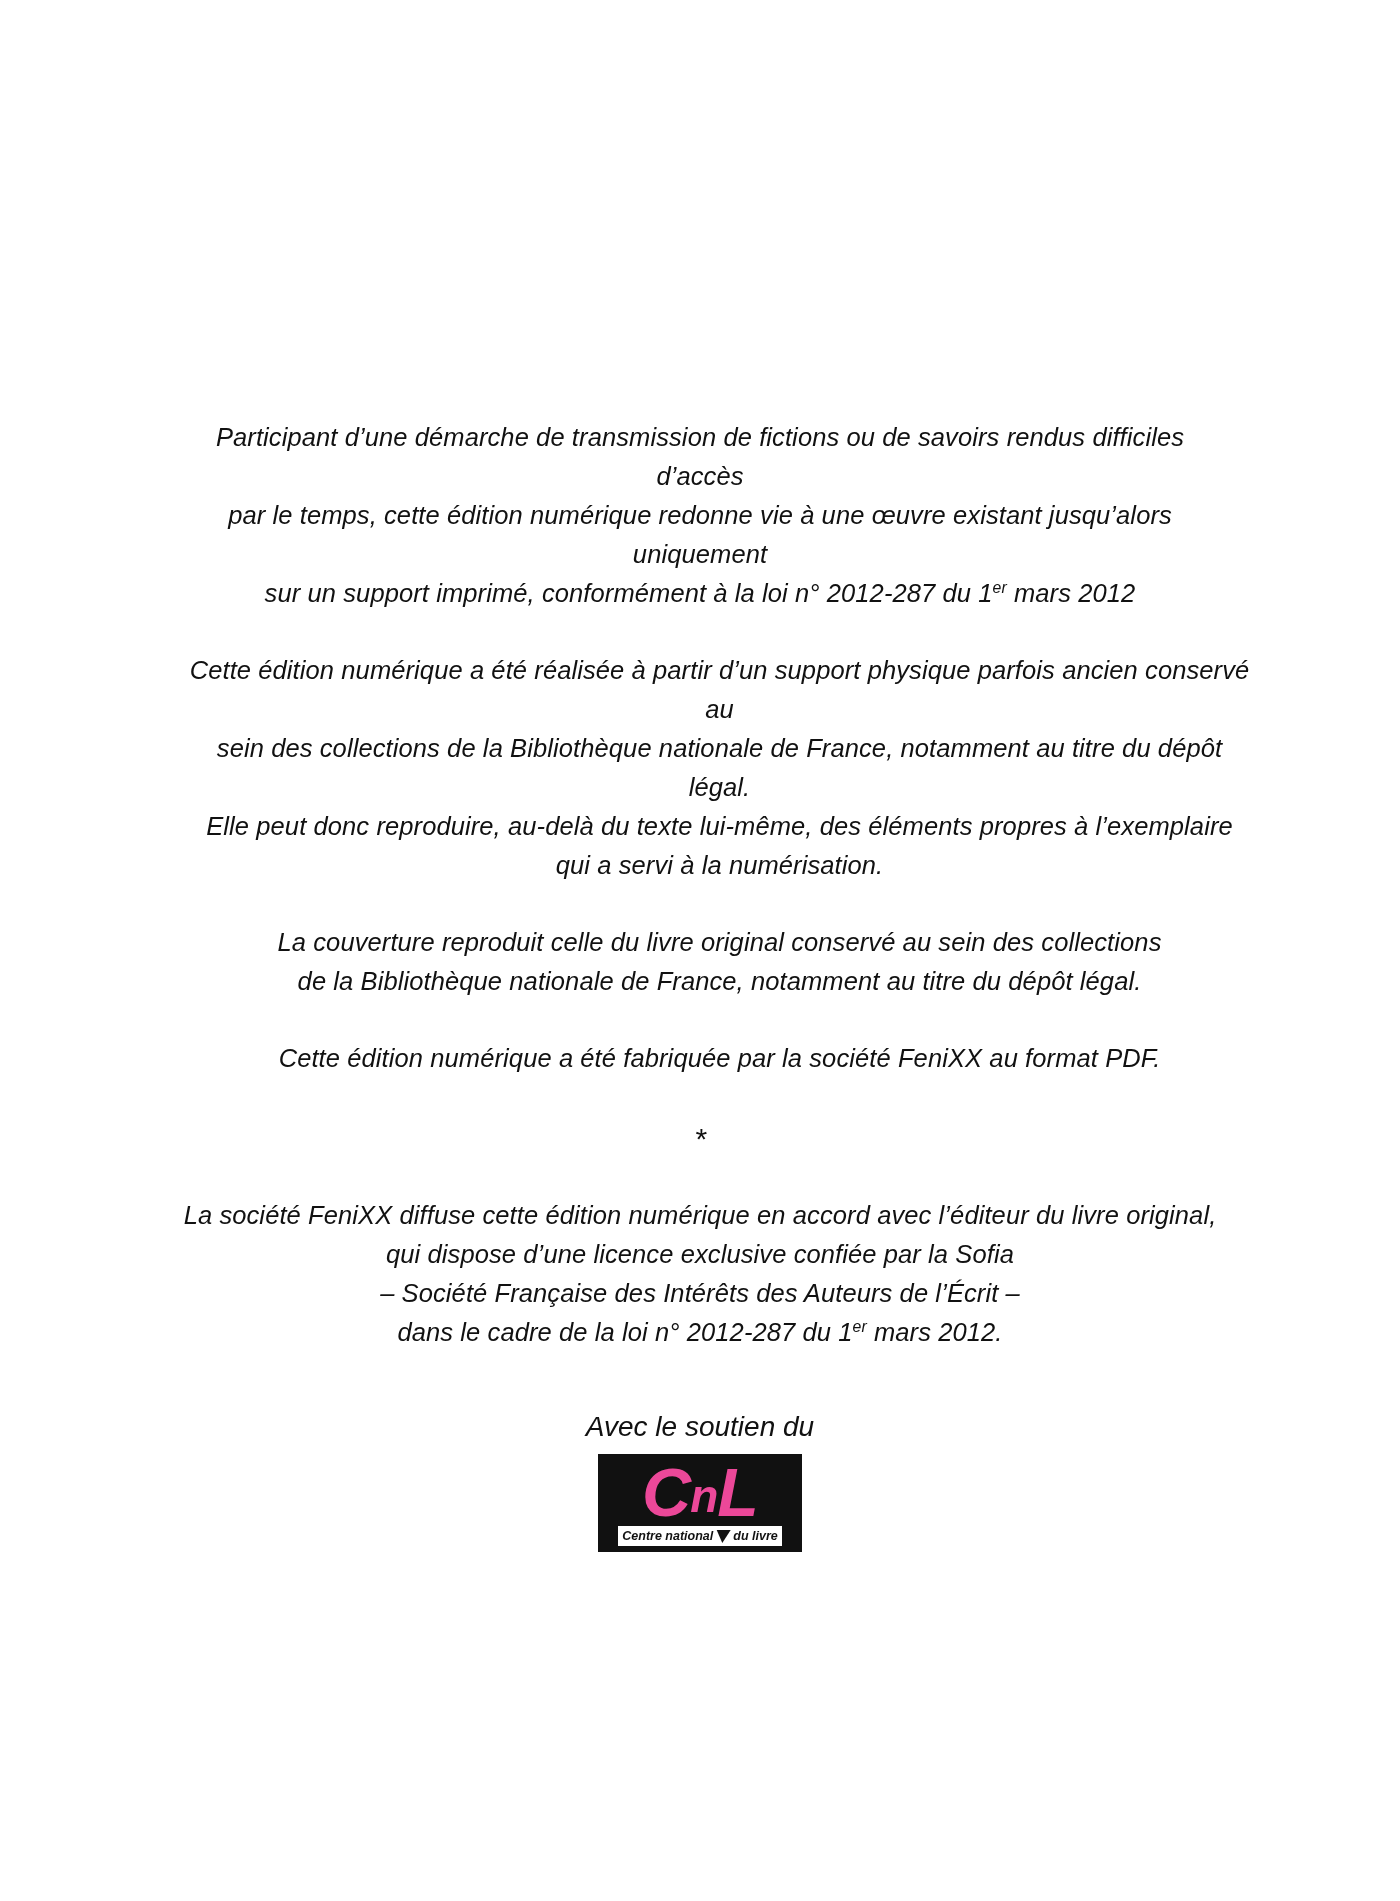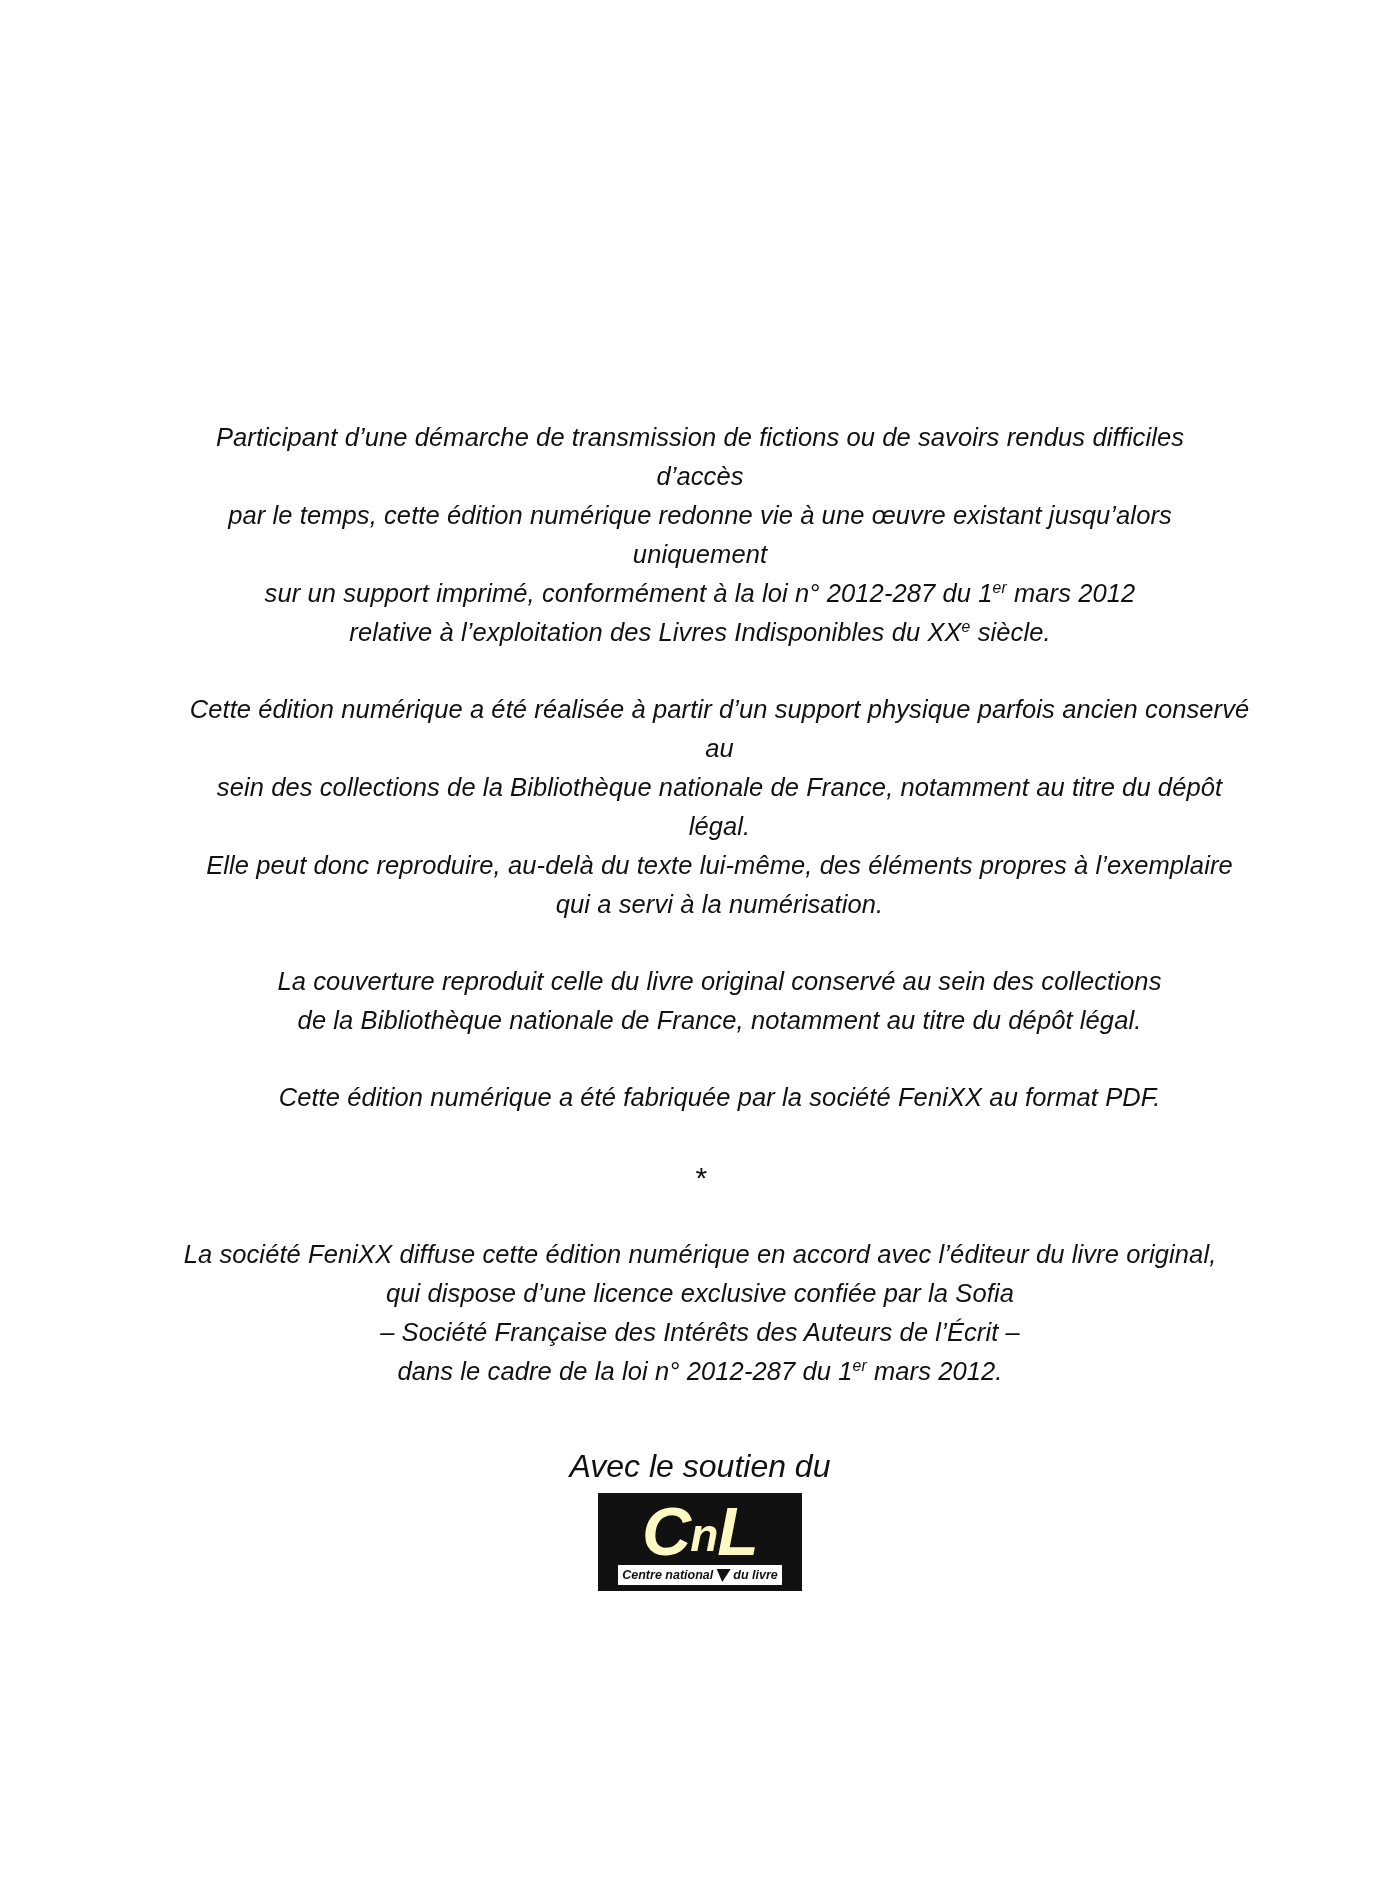--- a/index.html
+++ b/index.html
@@ -63,21 +63,21 @@
   }
 
   .support-block {
     margin-top: 60px;
     display: flex;
     flex-direction: column;
     align-items: center;
   }
 
   .support-label {
-    font-size: 32px;
+    font-size: 28px;
     line-height: 30px;
     color: #111111;
     margin-bottom: 12px;
   }
 
   
   .cnl-logo {
     width: 204px;
     height: 98px;
     background: #111111;
@@ -88,21 +88,21 @@
     align-items: center;
     overflow: hidden;
   }
 
   .cnl-letters {
     font-family: "Liberation Sans", sans-serif;
     font-weight: 700;
     font-size: 68px;
     line-height: 70px;
     letter-spacing: -1px;
-    color: #fef9c3;
+    color: #ec4899;
     margin-top: 3px;
     position: relative;
     z-index: 2;
   }
   .cnl-letters .small-n {
     font-size: 46px;
     position: relative;
     top: -4px;
   }
 
@@ -142,21 +142,20 @@
 <body>
 
 <div class="page">
 
   <div class="spacer-top"></div>
 
   <p class="para">
     <span>Participant d’une démarche de transmission de fictions ou de savoirs rendus difficiles d’accès</span><br>
     <span>par le temps, cette édition numérique redonne vie à une œuvre existant jusqu’alors uniquement</span><br>
     <span>sur un support imprimé, conformément à la loi n° 2012-287 du 1<sup>er</sup> mars 2012</span><br>
-    <span>relative à l’exploitation des Livres Indisponibles du XX<sup>e</sup> siècle.</span>
   </p>
 
   <p class="para">
     <span>Cette édition numérique a été réalisée à partir d’un support physique parfois ancien conservé au</span><br>
     <span>sein des collections de la Bibliothèque nationale de France, notamment au titre du dépôt légal.</span><br>
     <span>Elle peut donc reproduire, au-delà du texte lui-même, des éléments propres à l’exemplaire</span><br>
     <span>qui a servi à la numérisation.</span>
   </p>
 
   <p class="para">

